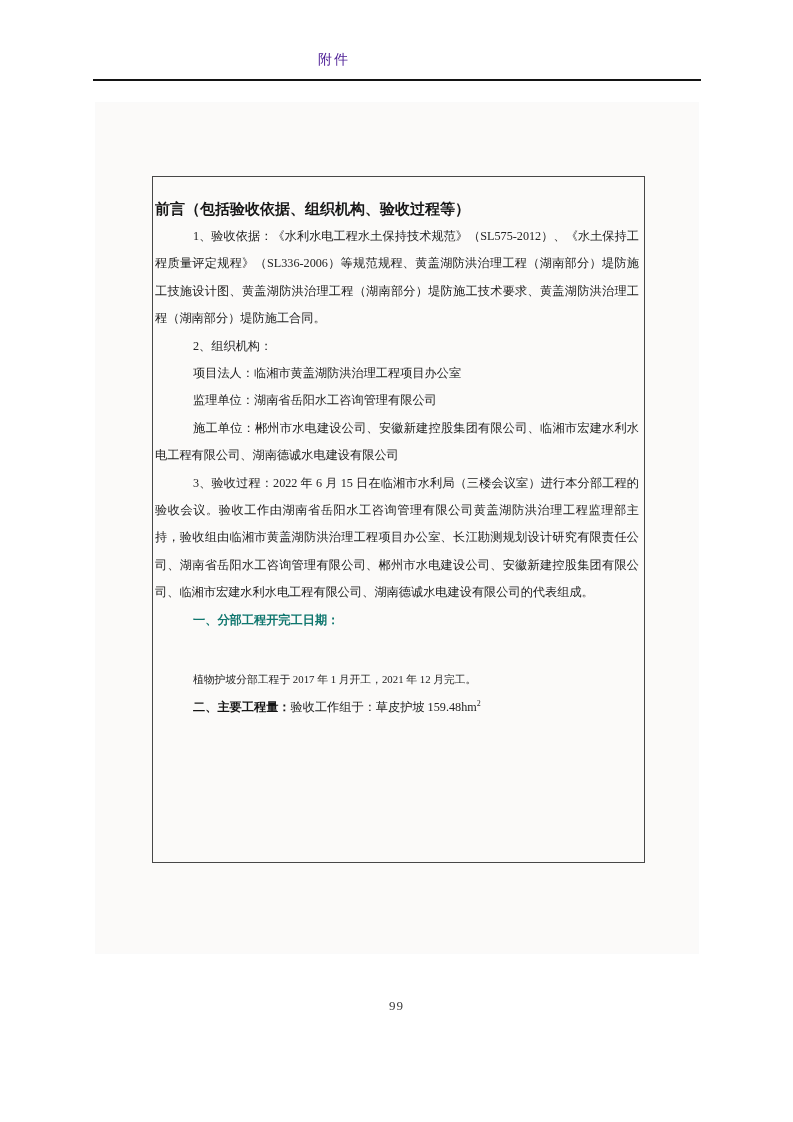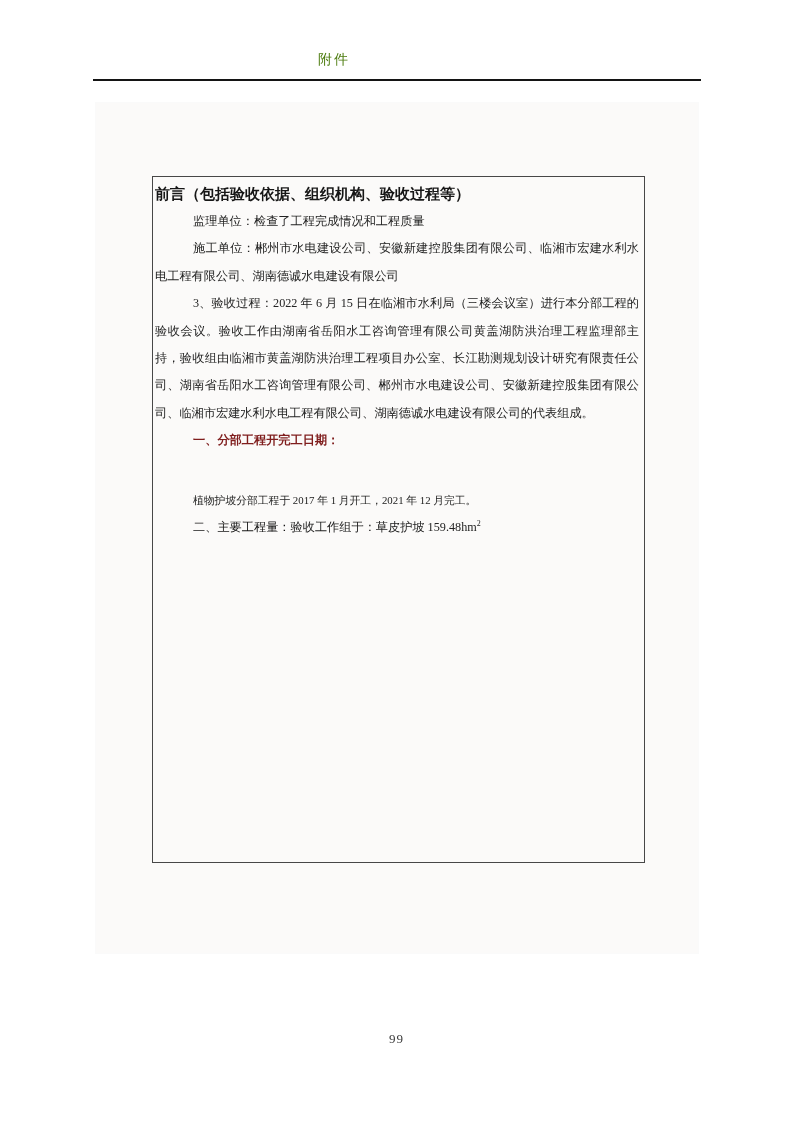--- a/index.html
+++ b/index.html
@@ -19,37 +19,37 @@
     box-shadow: 0 0 0 1px rgba(0,0,0,0.02);
   }
 
   .attachment-label {
     position: absolute;
     left: 0; top: 51px;
     width: 668px;
     text-align: center;
     font-size: 14px;
     letter-spacing: 2px;
-    color: #4d7c0f;
+    color: #4c1d95;
   }
 
   .top-rule {
     position: absolute;
     left: 93px; top: 79px;
     width: 608px; height: 2px;
     background: #141414;
   }
 
   .doc-box {
     position: absolute;
     left: 152px; top: 176px;
     width: 493px; height: 687px;
     border: 1.5px solid #474747;
     background: transparent;
-    padding: 4px 5px 0 2px;
+    padding: 19px 5px 0 2px;
   }
 
   .doc-title {
     font-size: 15px;
     font-weight: bold;
     line-height: 27px;
     color: #161616;
     white-space: nowrap;
   }
 
@@ -57,61 +57,64 @@
     font-size: 12.2px;
     line-height: 27.4px;
     text-align: justify;
     text-justify: inter-ideograph;
     text-indent: 38px;
     color: #222222;
   }
 
   .para.heading-bold {
     font-weight: bold;
-    color: #7f1d1d;
+    color: #0f766e;
     text-align: left;
   }
 
   .para.small-note {
     font-size: 10.8px;
     text-align: left;
     margin-top: 32px;
   }
 
   .para.mixed { text-align: left; }
-  .para.mixed .lead-bold { font-weight: normal; color: #141414; margin-top: 8px; }
+  .para.mixed .lead-bold { font-weight: bold; color: #141414; margin-top: 8px; }
   .para.mixed sup { font-size: 8px; vertical-align: super; line-height: 0; }
 
   .page-number {
     position: absolute;
-    left: 0; top: 1031px;
+    left: 0; top: 998px;
     width: 793px;
     text-align: center;
     font-size: 13px;
     color: #3a3a3a;
     letter-spacing: 1px;
   }
 </style>
 </head>
 <body>
 
 <div class="scan-sheet"></div>
 
 <div class="attachment-label">附件</div>
 
 <div class="top-rule"></div>
 
 <div class="doc-box">
   <div class="doc-title">前言（包括验收依据、组织机构、验收过程等）</div>
 
+  <p class="para">1、验收依据：《水利水电工程水土保持技术规范》（SL575-2012）、《水土保持工程质量评定规程》（SL336-2006）等规范规程、黄盖湖防洪治理工程（湖南部分）堤防施工技施设计图、黄盖湖防洪治理工程（湖南部分）堤防施工技术要求、黄盖湖防洪治理工程（湖南部分）堤防施工合同。</p>
+
+  <p class="para">2、组织机构：</p>
+
+  <p class="para">项目法人：临湘市黄盖湖防洪治理工程项目办公室</p>
 
 
-
-
-  <p class="para">监理单位：检查了工程完成情况和工程质量</p>
+  <p class="para">监理单位：湖南省岳阳水工咨询管理有限公司</p>
 
   <p class="para">施工单位：郴州市水电建设公司、安徽新建控股集团有限公司、临湘市宏建水利水电工程有限公司、湖南德诚水电建设有限公司</p>
 
   <p class="para">3、验收过程：2022 年 6 月 15 日在临湘市水利局（三楼会议室）进行本分部工程的验收会议。验收工作由湖南省岳阳水工咨询管理有限公司黄盖湖防洪治理工程监理部主持，验收组由临湘市黄盖湖防洪治理工程项目办公室、长江勘测规划设计研究有限责任公司、湖南省岳阳水工咨询管理有限公司、郴州市水电建设公司、安徽新建控股集团有限公司、临湘市宏建水利水电工程有限公司、湖南德诚水电建设有限公司的代表组成。</p>
 
 
   <p class="para heading-bold">一、分部工程开完工日期：</p>
 
   <p class="para small-note">植物护坡分部工程于 2017 年 1 月开工，2021 年 12 月完工。</p>
 

